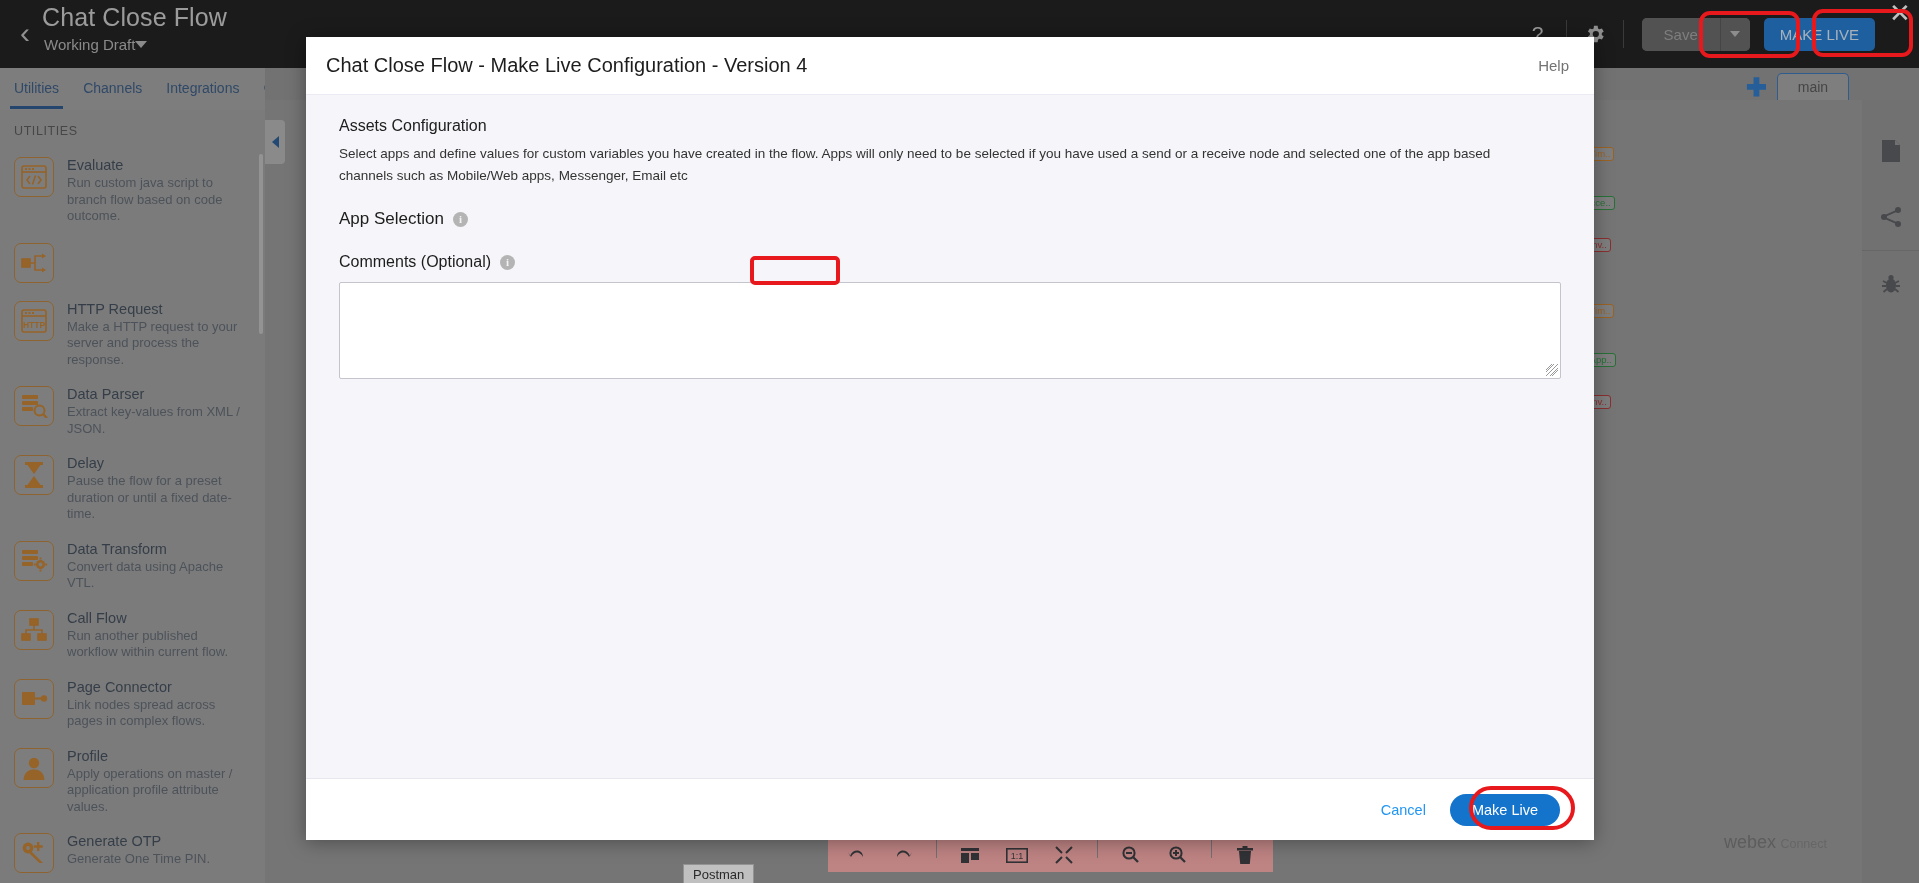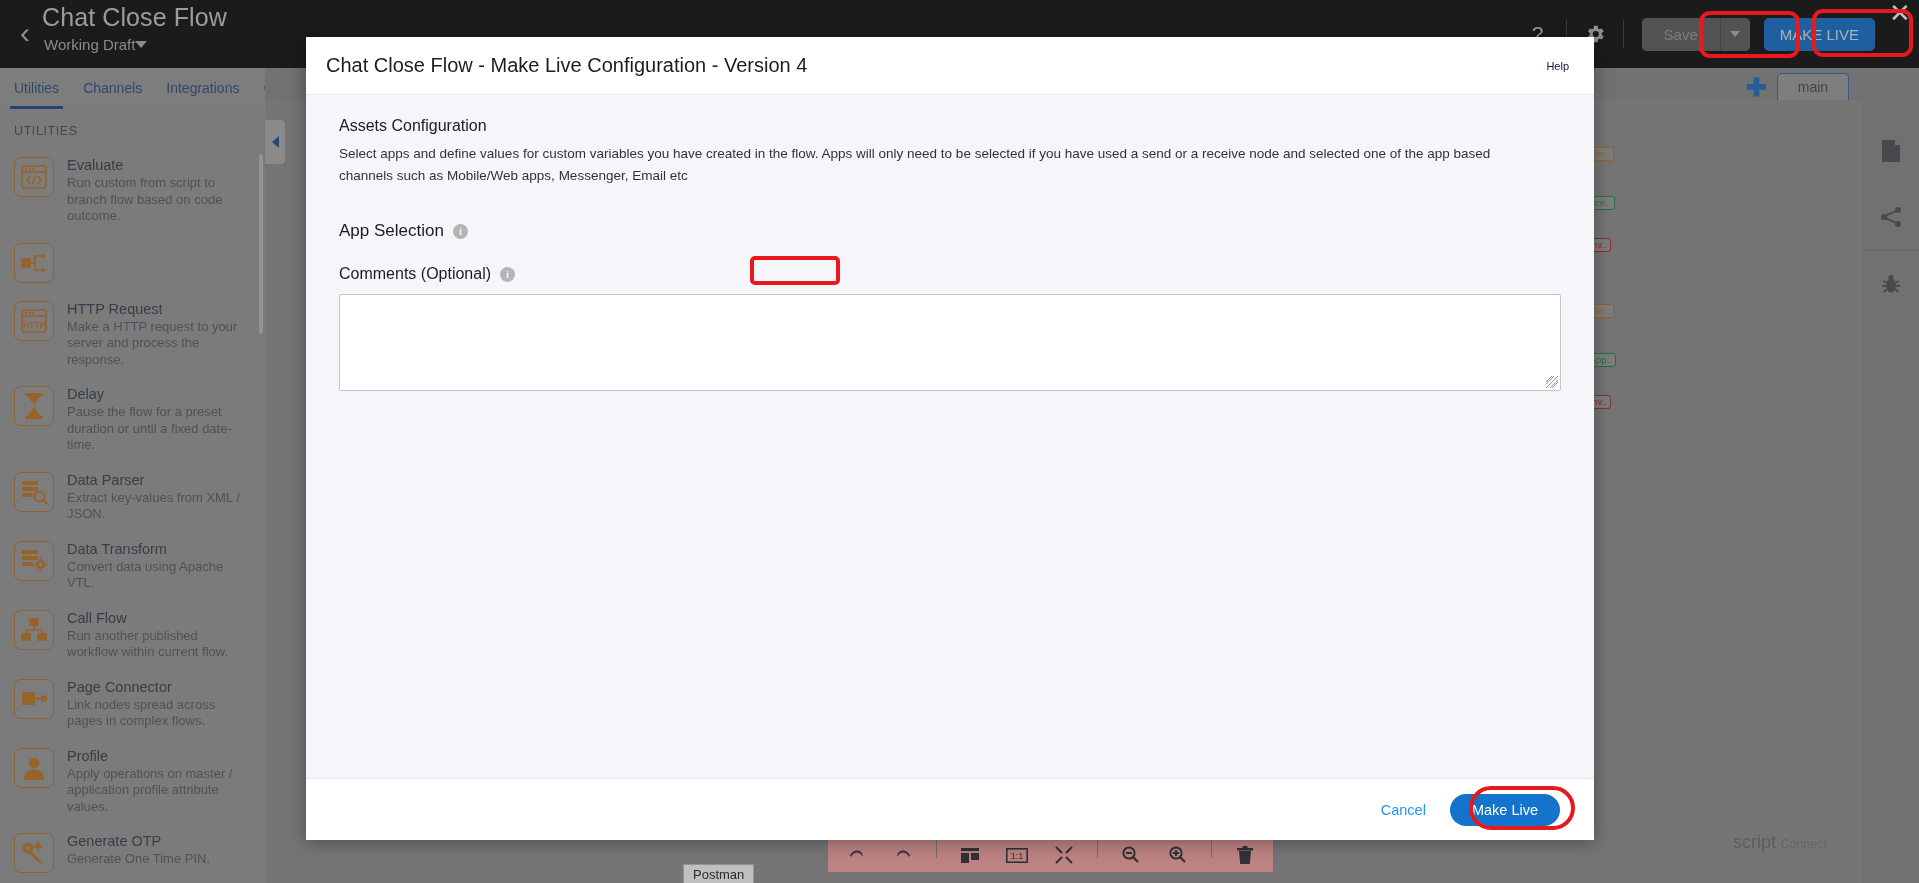--- a/index.html
+++ b/index.html
@@ -156,25 +156,25 @@
   .modal {
     position:absolute; left: 306px; top: 37px; width: 1288px; height: 803px;
     background: #f6f6fa; z-index: 30; box-shadow: 0 2px 18px rgba(0,0,0,.35);
     display:flex; flex-direction:column;
   }
   .modal-head {
     height: 58px; background:#fff; flex:0 0 58px; display:flex; align-items:center;
     padding: 0 25px 0 20px; border-bottom: 1px solid #eceaf2;
   }
   .modal-title { font-size: 20px; color:#1d1d1d; flex:1; }
-  .modal-help { font-size: 11px; color:#0f172a; cursor:pointer;margin-left:28px; }
+  .modal-help { font-size: 15px; color:#737373; cursor:pointer;margin-left:28px; }
   .modal-body { flex:1; padding: 22px 33px 0 33px; overflow:hidden; background:#f6f6fa; }
   .sec-title { font-size: 16px; color:#202020; margin-bottom: 8px; }
   .sec-desc { font-size: 13.5px; color:#333; line-height: 22px; max-width: 1205px; }
-  .field-head { display:flex; align-items:center; gap: 9px; margin-top: 34px; }
+  .field-head { display:flex; align-items:center; gap: 9px; margin-top: 22px; }
   .field-head-label { font-size: 17px; color:#1c1c1c; }
   .info-dot {
     width: 15px; height:15px; border-radius:50%; background:#b4b4b4; color:#f2f2f2;
     font-size: 11px; font-weight:700; display:flex; align-items:center; justify-content:center;
     font-family:"Liberation Serif", serif; cursor:pointer;
   }
   .row-app { display:flex; align-items:flex-end; gap: 0; margin-top: 11px; }
   .app-ico-wrap { width: 42px; flex:0 0 42px; }
   .app-ico {
     width: 36px; height: 36px; border:1px solid #e2e2ea; background:#fff;
@@ -248,21 +248,21 @@
               <rect x="1" y="1" width="24" height="22" rx="2"></rect>
               <line x1="1" y1="7" x2="25" y2="7"></line>
               <rect x="4" y="3" width="2" height="2" fill="#c1761f" stroke="none"></rect>
               <rect x="7.5" y="3" width="2" height="2" fill="#c1761f" stroke="none"></rect>
               <rect x="11" y="3" width="2" height="2" fill="#c1761f" stroke="none"></rect>
               <path d="M9 11 L6 15 L9 19 M17 11 L20 15 L17 19 M14.5 10.5 L11.5 19.5"></path>
             </svg>
           </div>
           <div class="lp-txt">
             <div class="lp-name">Evaluate</div>
-            <div class="lp-desc">Run custom from script to branch flow based on code outcome.</div>
+            <div class="lp-desc">Run custom java script to branch flow based on code outcome.</div>
           </div>
         </div>
         <div class="lp-item">
           <div class="lp-ico">
             <svg width="26" height="22" viewBox="0 0 26 22" fill="none" stroke="#c1761f" stroke-width="1.6">
               <rect x="1" y="7" width="8" height="8" fill="#c1761f"></rect>
               <path d="M9 11 h5 v-7 h7 M14 11 v7 h7"></path>
               <polygon points="21,1.5 25,4 21,6.5" fill="#c1761f" stroke="none"></polygon>
               <polygon points="21,15.5 25,18 21,20.5" fill="#c1761f" stroke="none"></polygon>
             </svg>
@@ -279,45 +279,45 @@
               <text x="13" y="18.5" font-size="8.5" font-family="Liberation Sans, sans-serif" font-weight="bold" fill="#c1761f" stroke="none" text-anchor="middle">HTTP</text>
             </svg>
           </div>
           <div class="lp-txt">
             <div class="lp-name">HTTP Request</div>
             <div class="lp-desc">Make a HTTP request to your server and process the response.</div>
           </div>
         </div>
         <div class="lp-item">
           <div class="lp-ico">
-            <svg width="20" height="26" viewBox="0 0 20 26" fill="#c1761f">
-              <rect x="1" y="0" width="18" height="3"></rect>
-              <rect x="1" y="23" width="18" height="3"></rect>
-              <path d="M3.5 3 h13 l-6.5 9 z"></path>
-              <path d="M3.5 23 h13 l-6.5 -9 z"></path>
-            </svg>
-          </div>
-          <div class="lp-txt">
-            <div class="lp-name">Delay</div>
-            <div class="lp-desc">Pause the flow for a preset duration or until a fixed date-time.</div>
-          </div>
-        </div>
-        <div class="lp-item">
-          <div class="lp-ico">
             <svg width="27" height="24" viewBox="0 0 27 24" fill="#c1761f">
               <rect x="1" y="1" width="16" height="4" rx="1"></rect>
               <rect x="1" y="7" width="16" height="4" rx="1"></rect>
               <rect x="1" y="13" width="11" height="4" rx="1"></rect>
               <circle cx="18.5" cy="16.5" r="5" fill="none" stroke="#c1761f" stroke-width="2"></circle>
               <line x1="22" y1="20" x2="26" y2="24" stroke="#c1761f" stroke-width="2.4"></line>
             </svg>
           </div>
           <div class="lp-txt">
             <div class="lp-name">Data Parser</div>
             <div class="lp-desc">Extract key-values from XML / JSON.</div>
+          </div>
+        </div>
+        <div class="lp-item">
+          <div class="lp-ico">
+            <svg width="20" height="26" viewBox="0 0 20 26" fill="#c1761f">
+              <rect x="1" y="0" width="18" height="3"></rect>
+              <rect x="1" y="23" width="18" height="3"></rect>
+              <path d="M3.5 3 h13 l-6.5 9 z"></path>
+              <path d="M3.5 23 h13 l-6.5 -9 z"></path>
+            </svg>
+          </div>
+          <div class="lp-txt">
+            <div class="lp-name">Delay</div>
+            <div class="lp-desc">Pause the flow for a preset duration or until a fixed date-time.</div>
           </div>
         </div>
         <div class="lp-item">
           <div class="lp-ico">
             <svg width="27" height="24" viewBox="0 0 27 24" fill="#c1761f">
               <rect x="1" y="1" width="16" height="4" rx="1"></rect>
               <rect x="1" y="7" width="16" height="4" rx="1"></rect>
               <rect x="1" y="13" width="11" height="4" rx="1"></rect>
               <circle cx="19.5" cy="15.5" r="4.6"></circle>
               <circle cx="19.5" cy="15.5" r="2" fill="#9a9a9a"></circle>
@@ -564,21 +564,21 @@
     <div class="bt-ico">
       <svg width="16" height="18" viewBox="0 0 16 18" fill="#2d2f33">
           <rect x="0" y="2" width="16" height="2.5"></rect>
           <rect x="5.5" y="0" width="5" height="2"></rect>
           <path d="M2 5 h12 l-1.2 13 h-9.6 z"></path>
         </svg>
     </div>
   </div>
   <div class="postman-chip">Postman</div>
   <div class="wbx-brand">
-    <b>script</b>
+    <b>webex</b>
     <span>Connect</span>
   </div>
 
   <div class="scrim"></div>
 
   <div class="modal">
     <div class="modal-head">
       <div class="modal-title">Chat Close Flow - Make Live Configuration - Version 4</div>
       <div class="modal-help">Help</div>
     </div>

